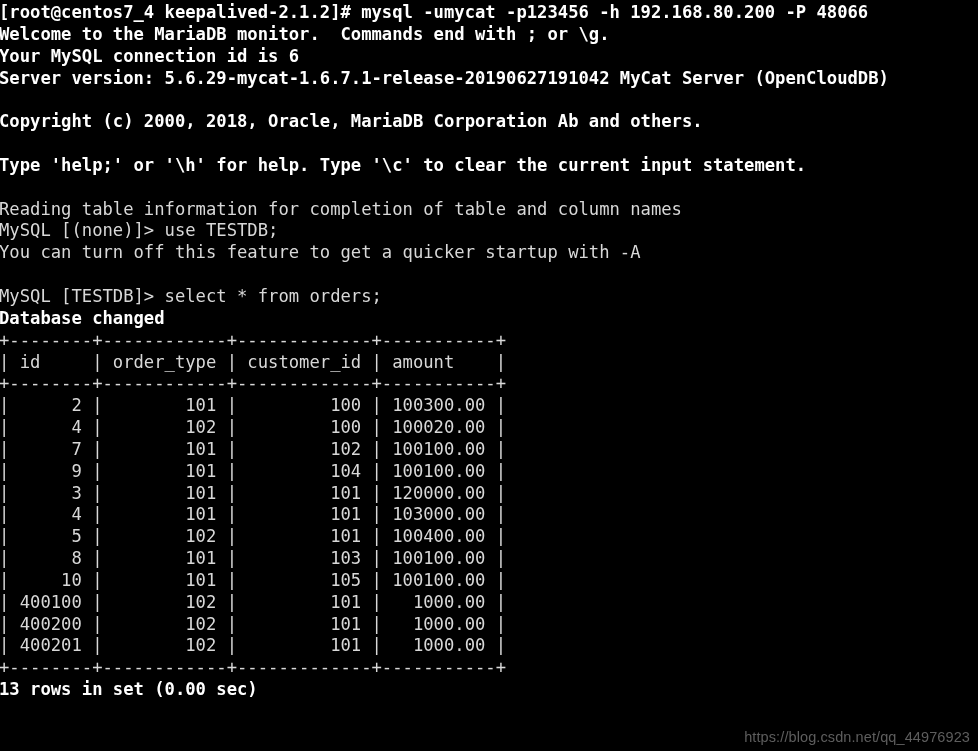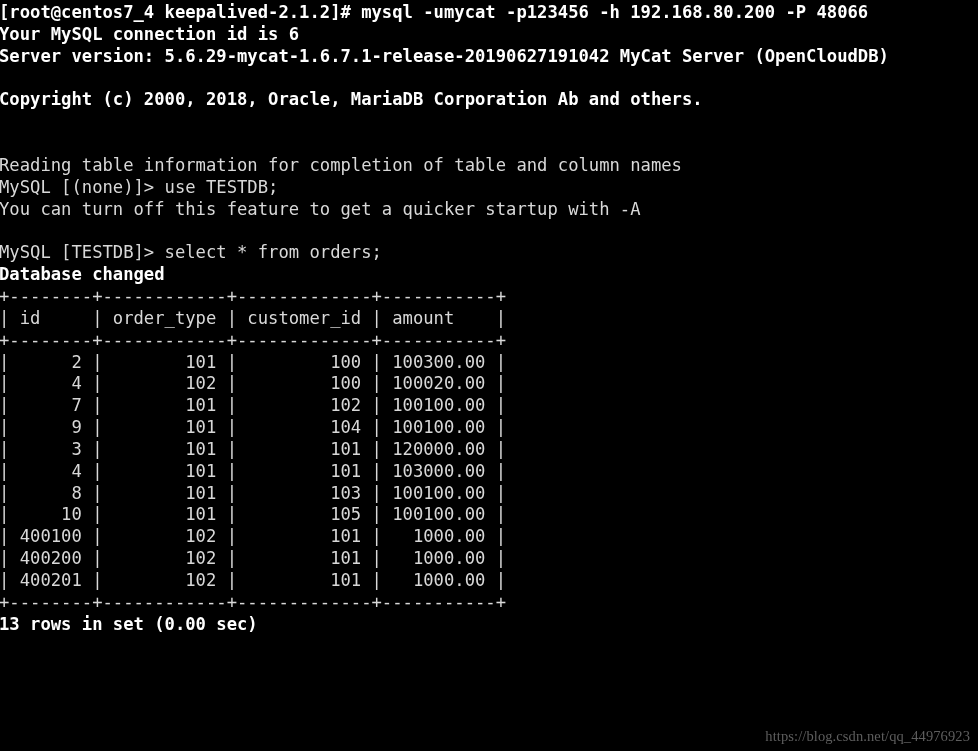--- a/index.html
+++ b/index.html
@@ -43,54 +43,57 @@
 
   .line.bold {
     color: #ffffff;
     font-weight: bold;
   }
 
   .watermark {
     position: absolute;
     right: 8px;
     bottom: 6px;
-    font-family: Liberation Serif, serif;
+    font-family: Liberation Sans, sans-serif;
     font-size: 14.5px;
     color: #5e5e5e;
     white-space: pre;
     letter-spacing: 0.1px;
   }
 </style>
 </head>
 <body>
 
 <div id="terminal">
   <div class="term-body" id="term-body">
       <div class="line bold">[root@centos7_4 keepalived-2.1.2]# mysql -umycat -p123456 -h 192.168.80.200 -P 48066</div>
+      <div class="line bold">Welcome to the MariaDB monitor.  Commands end with ; or \g.</div>
       <div class="line bold">Your MySQL connection id is 6</div>
       <div class="line bold">Server version: 5.6.29-mycat-1.6.7.1-release-20190627191042 MyCat Server (OpenCloudDB)</div>
       <div class="line"> </div>
       <div class="line bold">Copyright (c) 2000, 2018, Oracle, MariaDB Corporation Ab and others.</div>
       <div class="line"> </div>
+      <div class="line bold">Type 'help;' or '\h' for help. Type '\c' to clear the current input statement.</div>
       <div class="line"> </div>
       <div class="line">Reading table information for completion of table and column names</div>
       <div class="line">MySQL [(none)]&gt; use TESTDB;</div>
       <div class="line">You can turn off this feature to get a quicker startup with -A</div>
       <div class="line"> </div>
       <div class="line">MySQL [TESTDB]&gt; select * from orders;</div>
       <div class="line bold">Database changed</div>
       <div class="line">+--------+------------+-------------+-----------+</div>
       <div class="line">| id     | order_type | customer_id | amount    |</div>
       <div class="line">+--------+------------+-------------+-----------+</div>
       <div class="line">|      2 |        101 |         100 | 100300.00 |</div>
       <div class="line">|      4 |        102 |         100 | 100020.00 |</div>
       <div class="line">|      7 |        101 |         102 | 100100.00 |</div>
       <div class="line">|      9 |        101 |         104 | 100100.00 |</div>
       <div class="line">|      3 |        101 |         101 | 120000.00 |</div>
       <div class="line">|      4 |        101 |         101 | 103000.00 |</div>
+      <div class="line">|      5 |        102 |         101 | 100400.00 |</div>
       <div class="line">|      8 |        101 |         103 | 100100.00 |</div>
       <div class="line">|     10 |        101 |         105 | 100100.00 |</div>
       <div class="line">| 400100 |        102 |         101 |   1000.00 |</div>
       <div class="line">| 400200 |        102 |         101 |   1000.00 |</div>
       <div class="line">| 400201 |        102 |         101 |   1000.00 |</div>
       <div class="line">+--------+------------+-------------+-----------+</div>
       <div class="line bold">13 rows in set (0.00 sec)</div>
     </div>
   <div class="watermark">https://blog.csdn.net/qq_44976923</div>
 </div>

